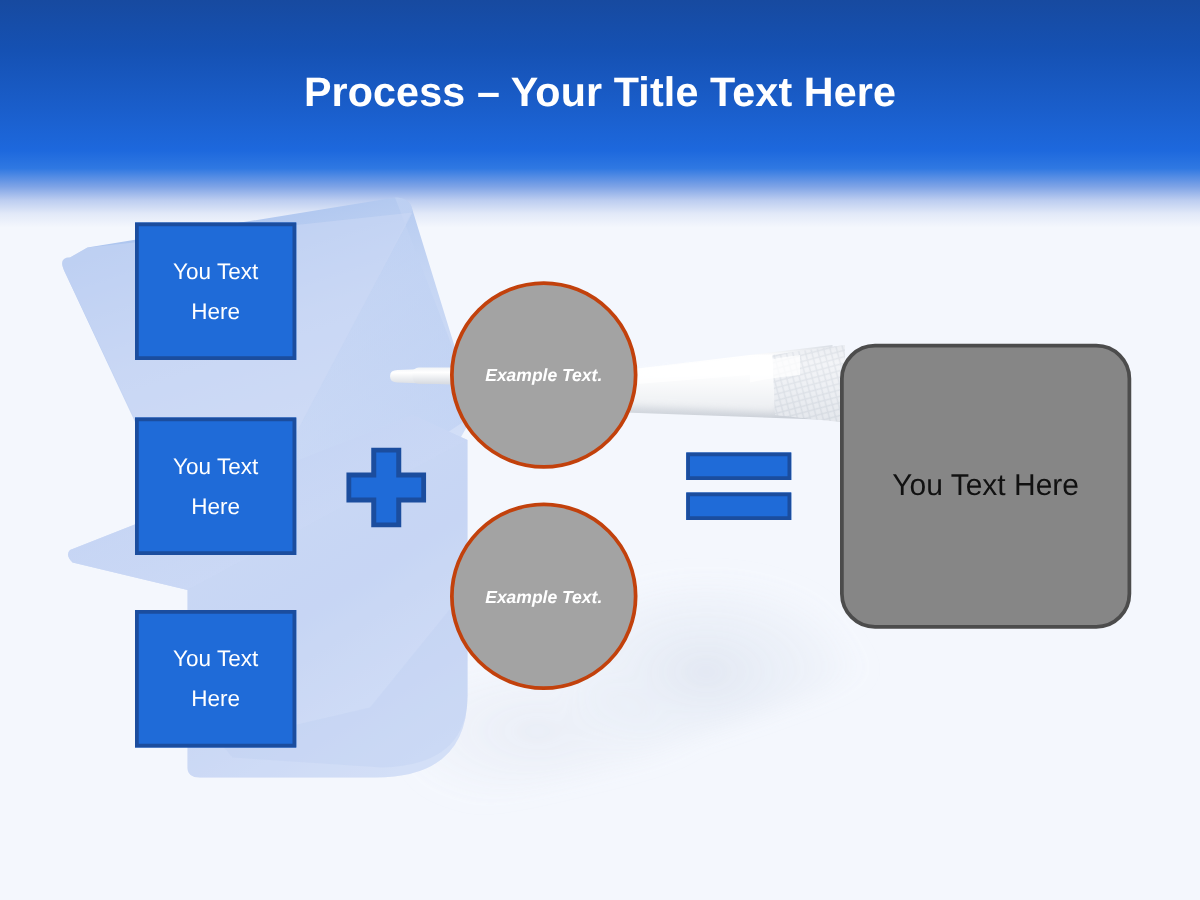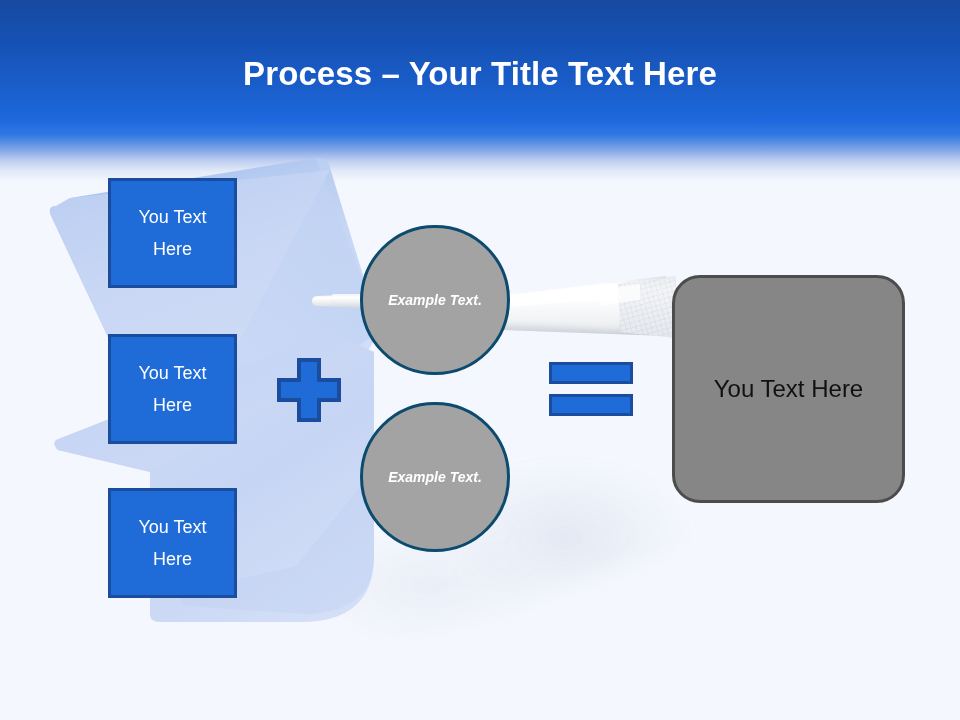--- a/index.html
+++ b/index.html
@@ -95,21 +95,21 @@
   }
 
   
   .circle {
     position: absolute;
     box-sizing: border-box;
     width: 150px;
     height: 150px;
     border-radius: 50%;
     background: #a3a3a3;
-    border: 3px solid #0c4a6e;
+    border: 3px solid #c2410c;
     color: #ffffff;
     font-size: 14px;
     font-weight: bold;
     font-style: italic;
     line-height: 26px;
     display: flex;
     align-items: center;
     justify-content: center;
     text-align: center;
   }

